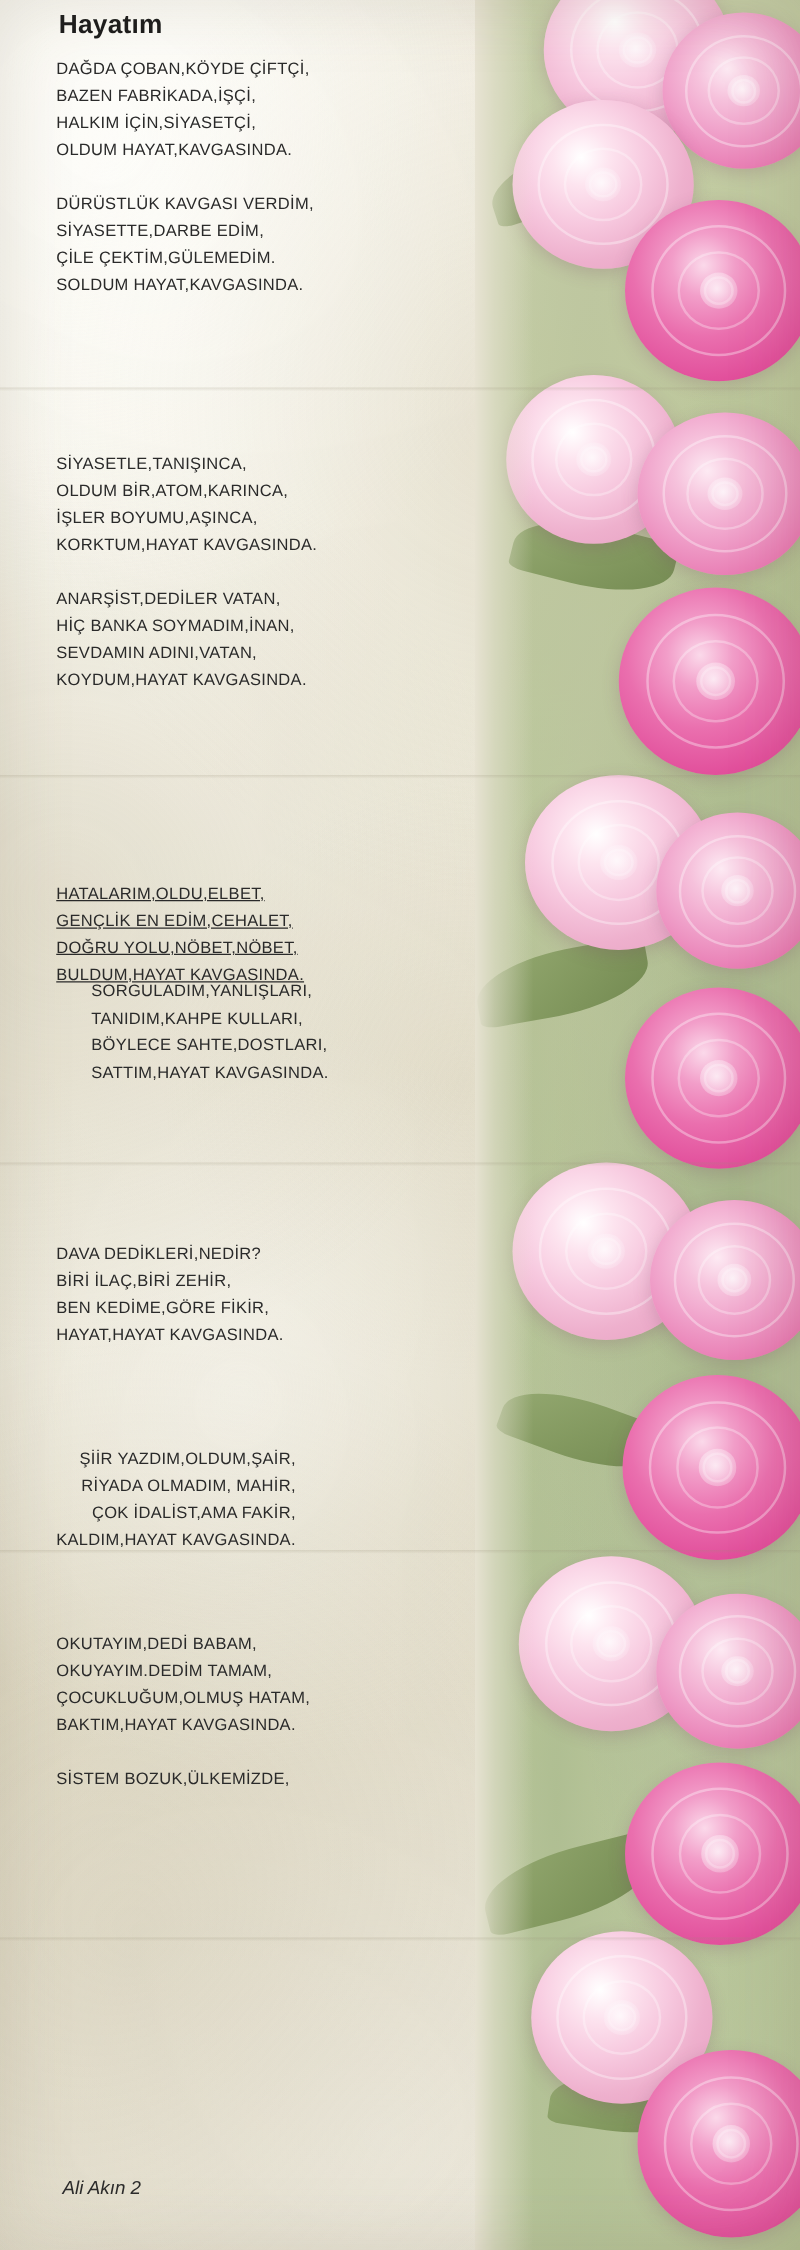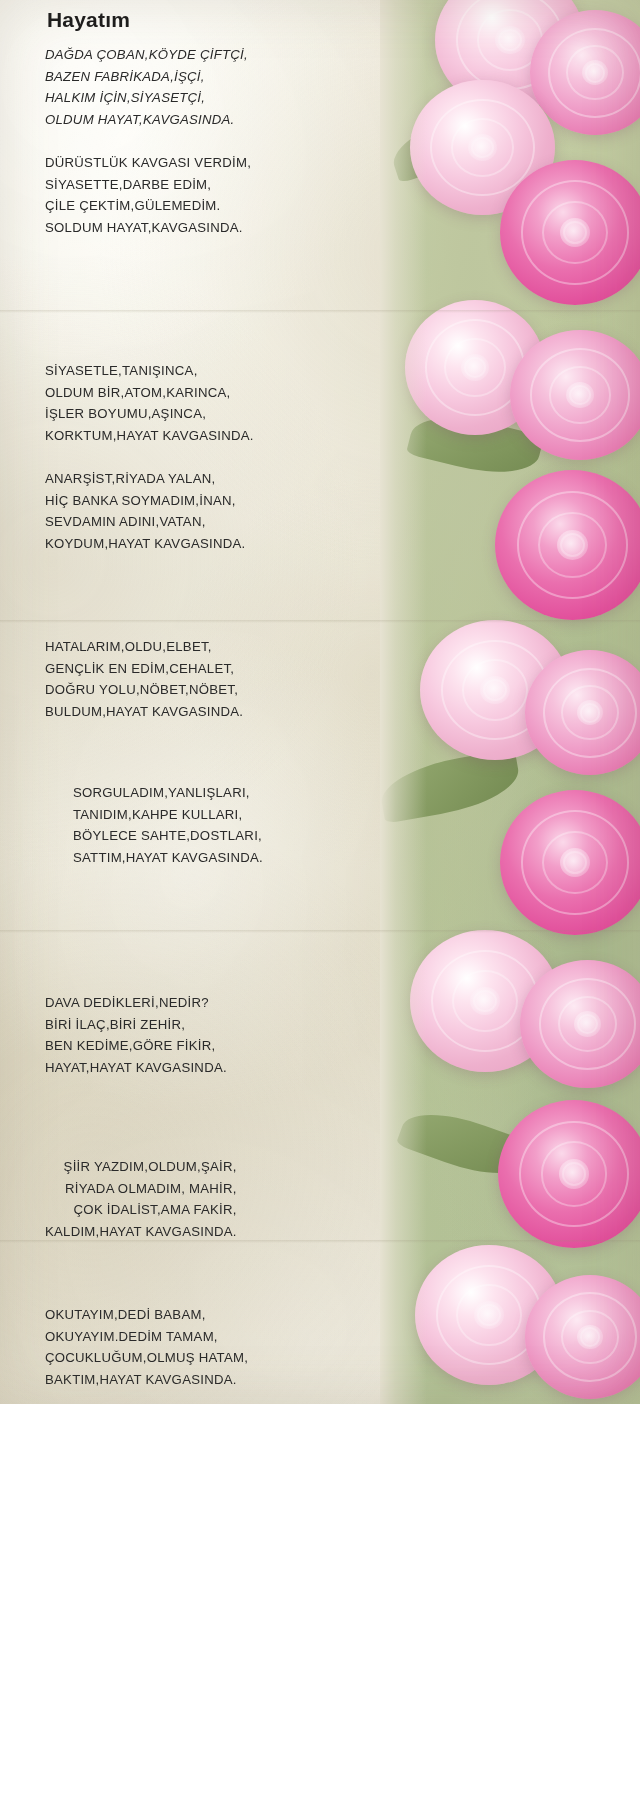--- a/index.html
+++ b/index.html
@@ -7,21 +7,21 @@
     padding: 0;
     background: #ffffff;
   }
   body {
     font-family: "Liberation Sans", sans-serif;
   }
 
   .page {
     position: relative;
     width: 640px;
-    height: 1404px;
+    height: 1800px;
     overflow: hidden;
     background:
       radial-gradient(ellipse at 20% 10%, rgba(255,255,250,0.85) 0%, rgba(236,232,214,0.2) 55%, rgba(214,208,184,0.25) 100%),
       linear-gradient(160deg, #efeadd 0%, #e6e1cf 35%, #ded8c3 65%, #e9e4d4 100%);
   }
 
   
   .page::before {
     content: "";
     position: absolute;
@@ -317,21 +317,21 @@
     <i style="top:310px;"></i>
     <i style="top:620px;"></i>
     <i style="top:930px;"></i>
     <i style="top:1240px;"></i>
     <i style="top:1550px;"></i>
   </div>
 
   <div class="content">
     <div class="title">Hayatım</div>
 
-    <div class="stanza" style="top:44px;font-style:italic;">
+    <div class="stanza" style="top:44px;">
       <div>DAĞDA ÇOBAN,KÖYDE ÇİFTÇİ,</div>
       <div>BAZEN FABRİKADA,İŞÇİ,</div>
       <div>HALKIM İÇİN,SİYASETÇİ,</div>
       <div>OLDUM HAYAT,KAVGASINDA.</div>
     </div>
 
     <div class="stanza" style="top:152px;">
       <div>DÜRÜSTLÜK KAVGASI VERDİM,</div>
       <div>SİYASETTE,DARBE EDİM,</div>
       <div>ÇİLE ÇEKTİM,GÜLEMEDİM.</div>
@@ -339,27 +339,27 @@
     </div>
 
     <div class="stanza" style="top:360px;">
       <div>SİYASETLE,TANIŞINCA,</div>
       <div>OLDUM BİR,ATOM,KARINCA,</div>
       <div>İŞLER BOYUMU,AŞINCA,</div>
       <div>KORKTUM,HAYAT KAVGASINDA.</div>
     </div>
 
     <div class="stanza" style="top:468px;">
-      <div>ANARŞİST,RİYADA YALAN,</div>
+      <div>ANARŞİST,DEDİLER VATAN,</div>
       <div>HİÇ BANKA SOYMADIM,İNAN,</div>
       <div>SEVDAMIN ADINI,VATAN,</div>
       <div>KOYDUM,HAYAT KAVGASINDA.</div>
     </div>
 
-    <div class="stanza" style="top:636px;">
+    <div class="stanza" style="top:704px;text-decoration:underline;">
       <div>HATALARIM,OLDU,ELBET,</div>
       <div>GENÇLİK EN EDİM,CEHALET,</div>
       <div>DOĞRU YOLU,NÖBET,NÖBET,</div>
       <div>BULDUM,HAYAT KAVGASINDA.</div>
     </div>
 
     <div class="stanza" style="top:782px;margin-left:28px;">
       <div>SORGULADIM,YANLIŞLARI,</div>
       <div>TANIDIM,KAHPE KULLARI,</div>
       <div>BÖYLECE SAHTE,DOSTLARI,</div>

